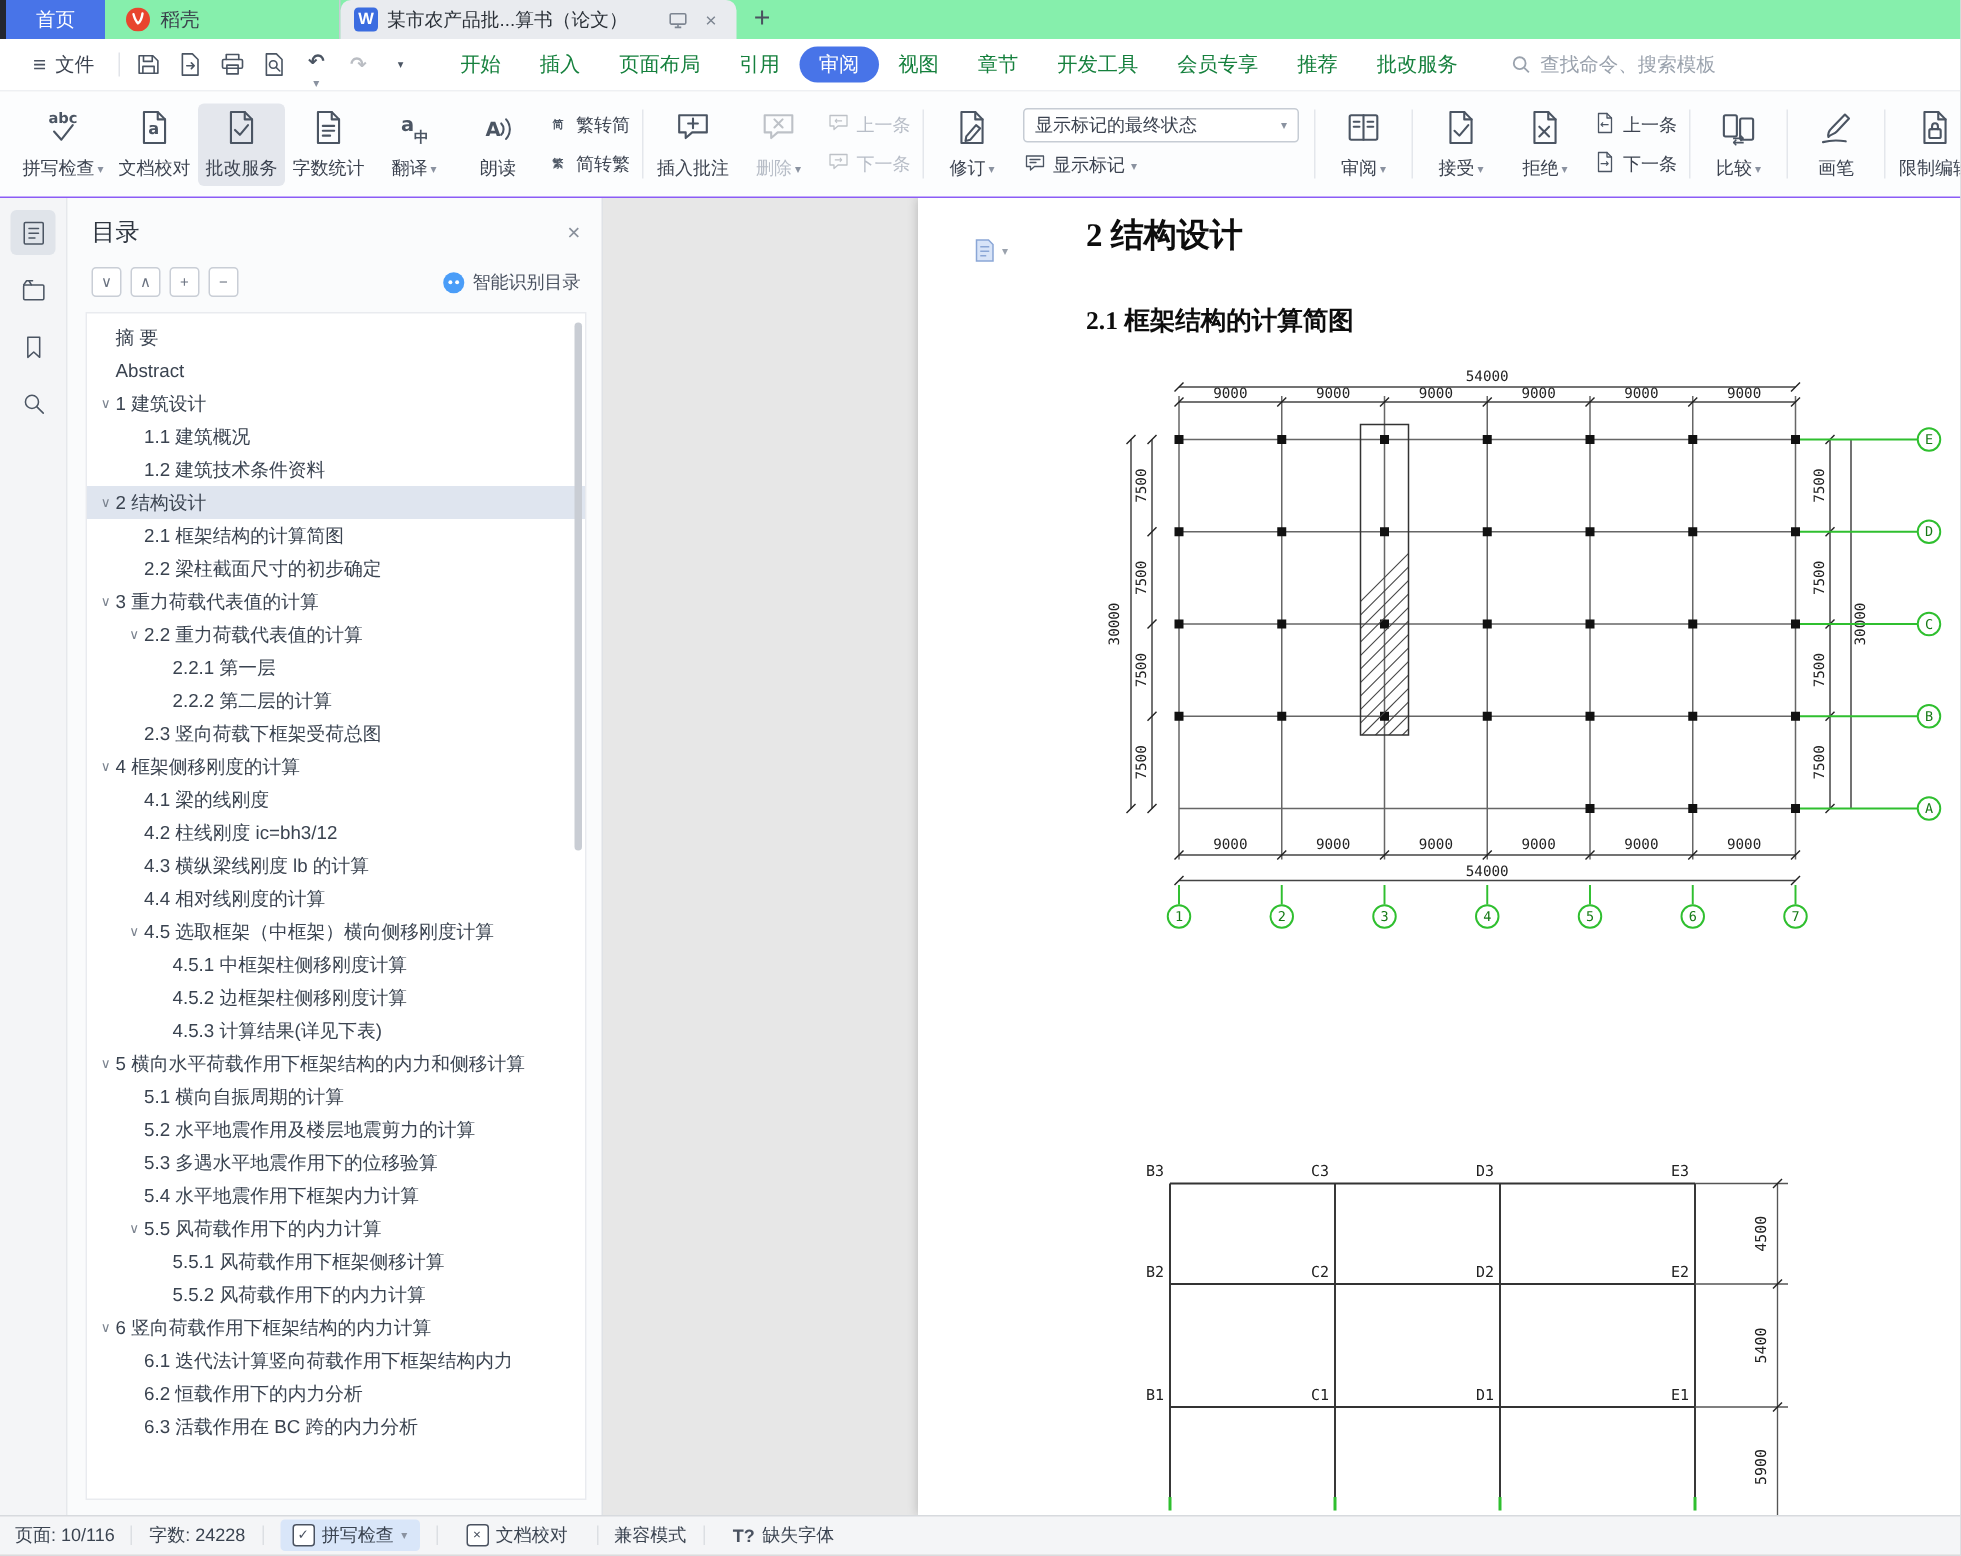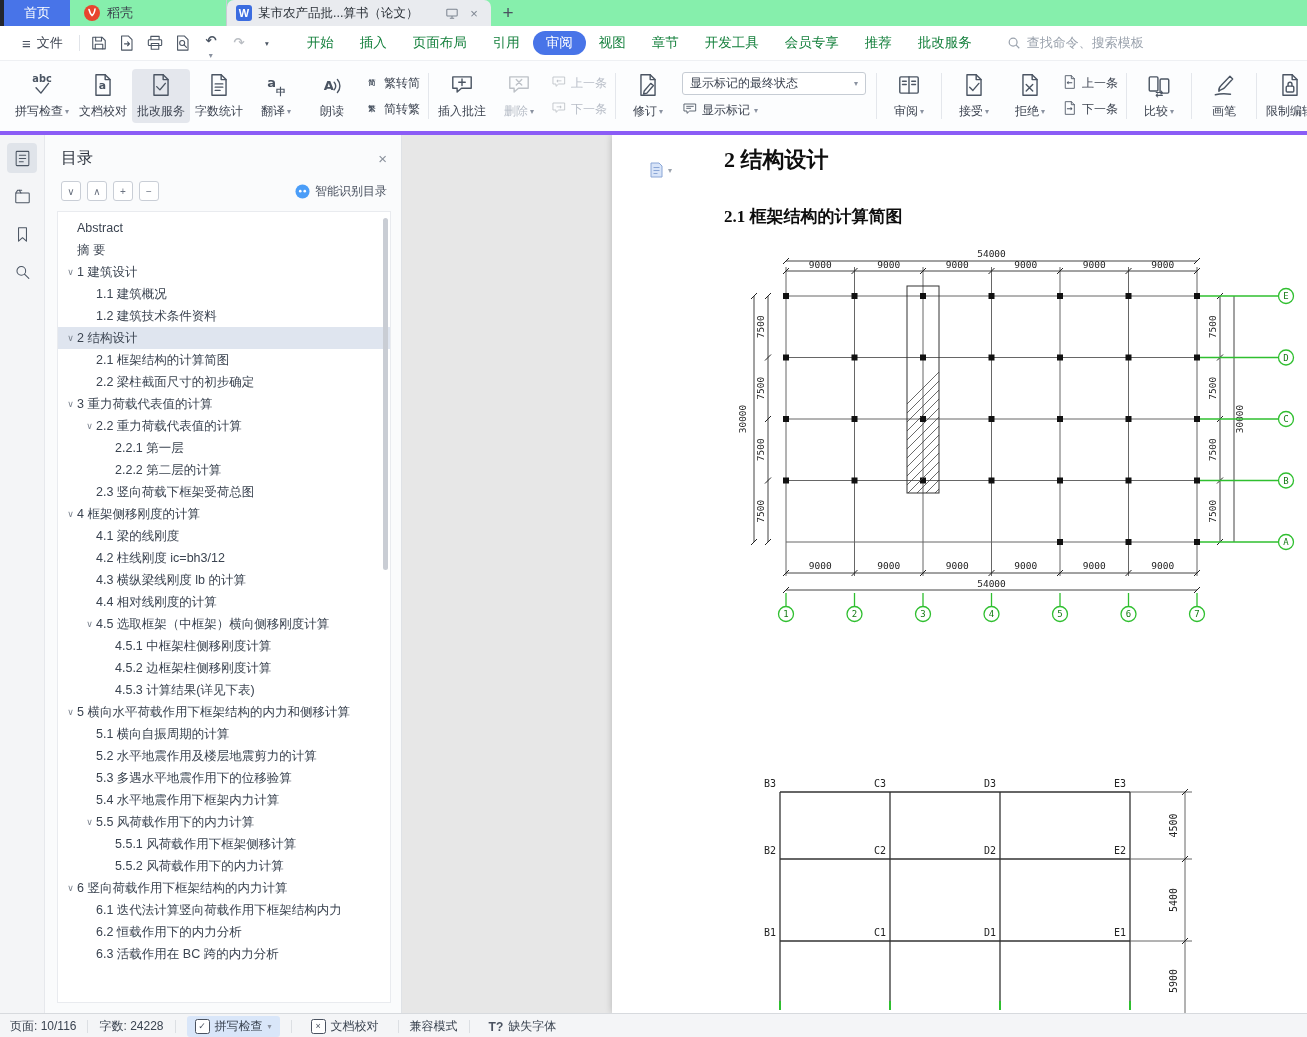--- a/index.html
+++ b/index.html
@@ -23,21 +23,21 @@
   .burger{font-size:15px;color:#4a5260;}
   .vdiv{width:1px;height:16px;background:#e1e4e9;margin:0 6px;}
   .qbar{display:flex;align-items:center;gap:2px;}
   .qbtn{width:26px;height:24px;display:grid;place-items:center;border-radius:3px;color:#4a5260;}
   .qbtn.dis{opacity:.38;}
   .mtabs{display:flex;align-items:center;margin-left:14px;}
   .mtab{padding:0 13px;font-size:13.5px;color:#15803d;height:24px;line-height:24px;}
   .mtab.active{background:#4874e8;color:#fff;border-radius:13px;}
   .cmd-search{display:flex;align-items:center;gap:6px;color:#9aa2ad;font-size:13px;margin-left:22px;}
   
-  .ribbon{height:70px;background:#fcfdfe;border-bottom:4px solid #8b5cf6;display:flex;align-items:center;
+  .ribbon{height:70px;background:#fcfdfe;border-bottom:1px solid #8b5cf6;display:flex;align-items:center;
           padding:0 6px;overflow:hidden;white-space:nowrap;}
   .rgroup{display:flex;align-items:center;height:62px;padding:0 4px;flex:none;}
   .rdiv{width:1px;height:46px;background:#e4e7ec;flex:none;}
   .rbtn{display:flex;flex-direction:column;align-items:center;justify-content:center;gap:1px;
         min-width:46px;padding:3px 5px;border-radius:4px;flex:none;}
   .rbtn.sel{background:#e4e7ed;}
   .rbtn.dis .rlb{color:#b7bdc7;}
   .rbtn.dis svg{opacity:.35;}
   .rlb{font-size:12px;color:#3c4350;display:flex;align-items:center;gap:2px;}
   .rstack{display:flex;flex-direction:column;justify-content:center;gap:7px;padding:0 4px;flex:none;}
@@ -460,24 +460,24 @@
                 <circle cx="8" cy="8" r="7.5" fill="#4a9df8"></circle>
                 <circle cx="5.6" cy="7.6" r="1.4" fill="#fff"></circle>
                 <circle cx="10.4" cy="7.6" r="1.4" fill="#fff"></circle>
               </svg>
           </span>
           <span>智能识别目录</span>
         </div>
       </div>
       <div class="toc-list" id="toc-list">
           <div class="titem" style="padding-left: 19px;">
+            <span>摘 要</span>
+          </div>
+          <div class="titem" style="padding-left: 19px;">
             <span>Abstract</span>
-          </div>
-          <div class="titem" style="padding-left: 19px;">
-            <span>摘 要</span>
           </div>
           <div class="titem" style="padding-left: 6px;">
             <span class="arr">∨</span>
             <span>1 建筑设计</span>
           </div>
           <div class="titem" style="padding-left: 38px;">
             <span>1.1 建筑概况</span>
           </div>
           <div class="titem" style="padding-left: 38px;">
             <span>1.2 建筑技术条件资料</span>

